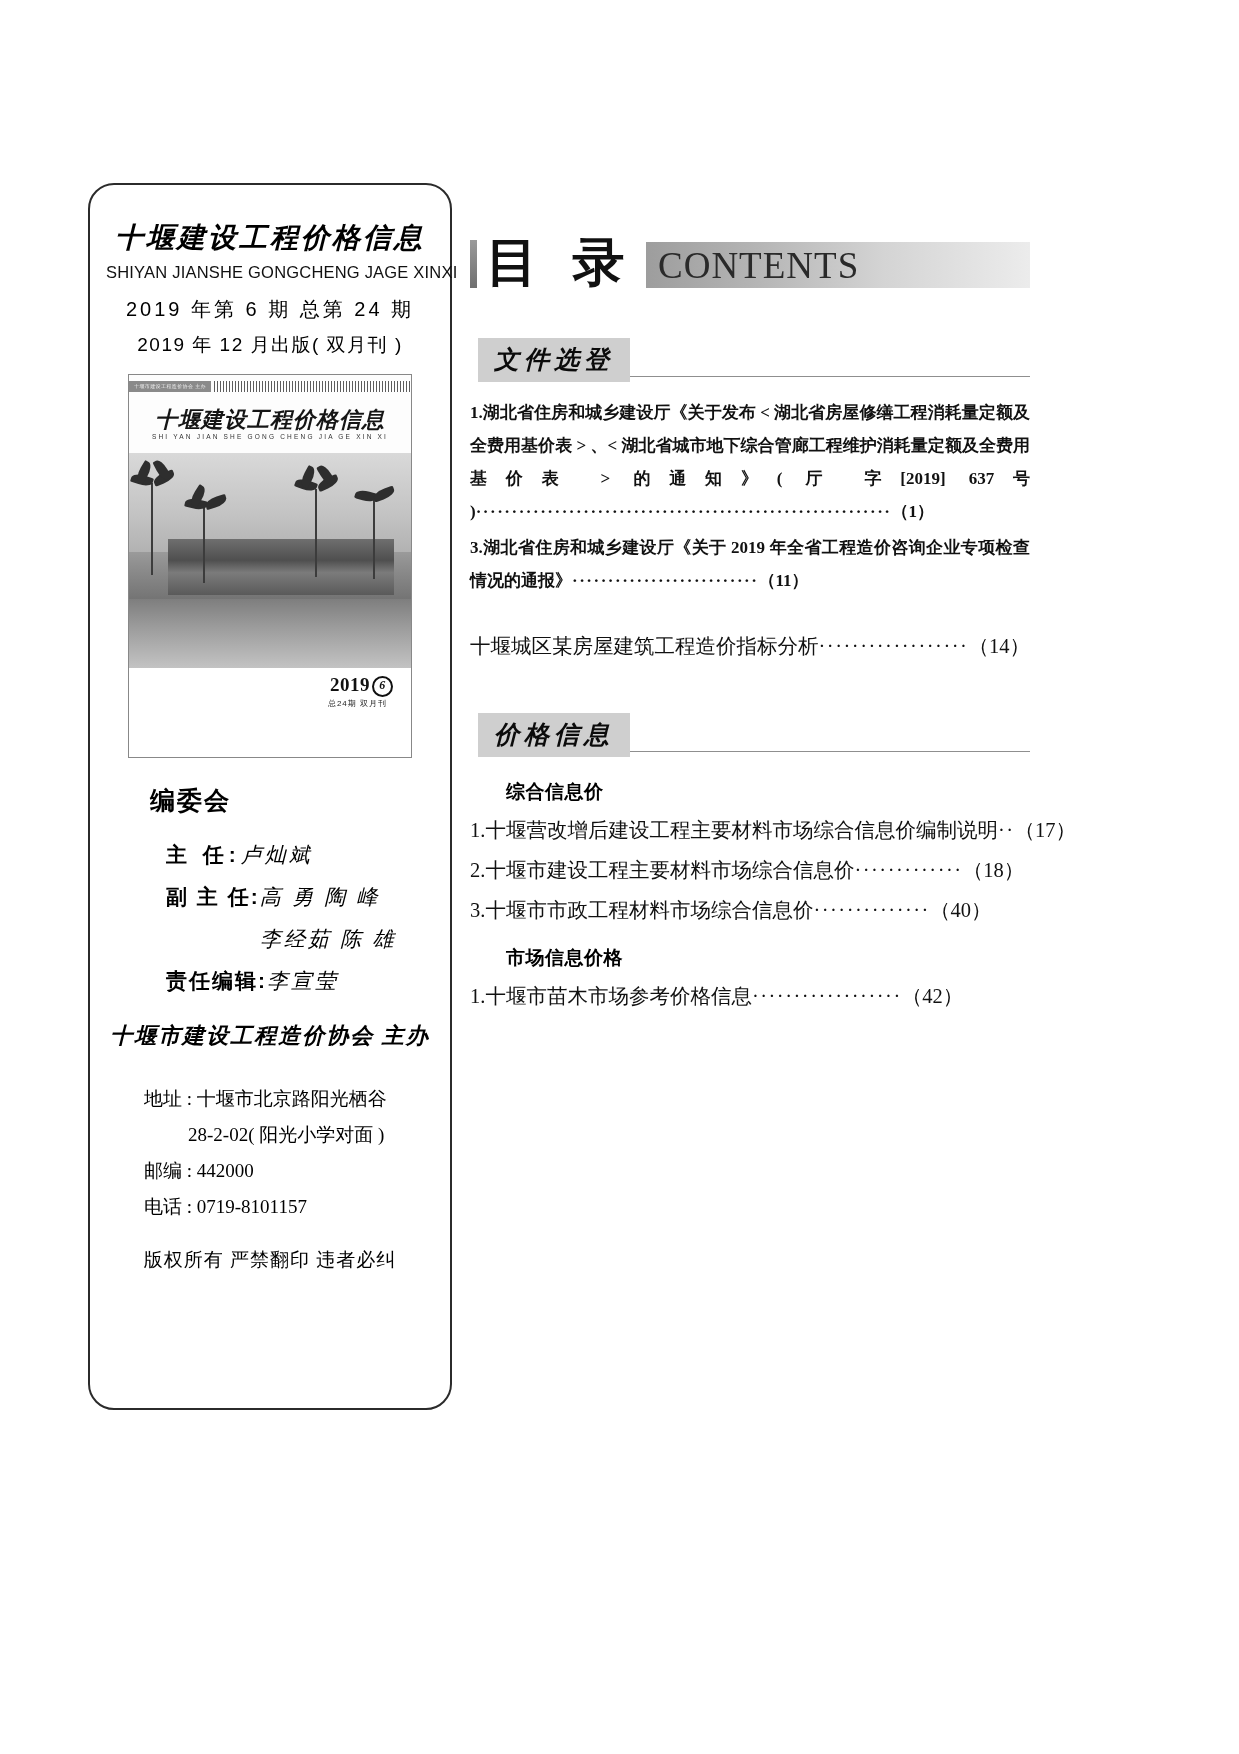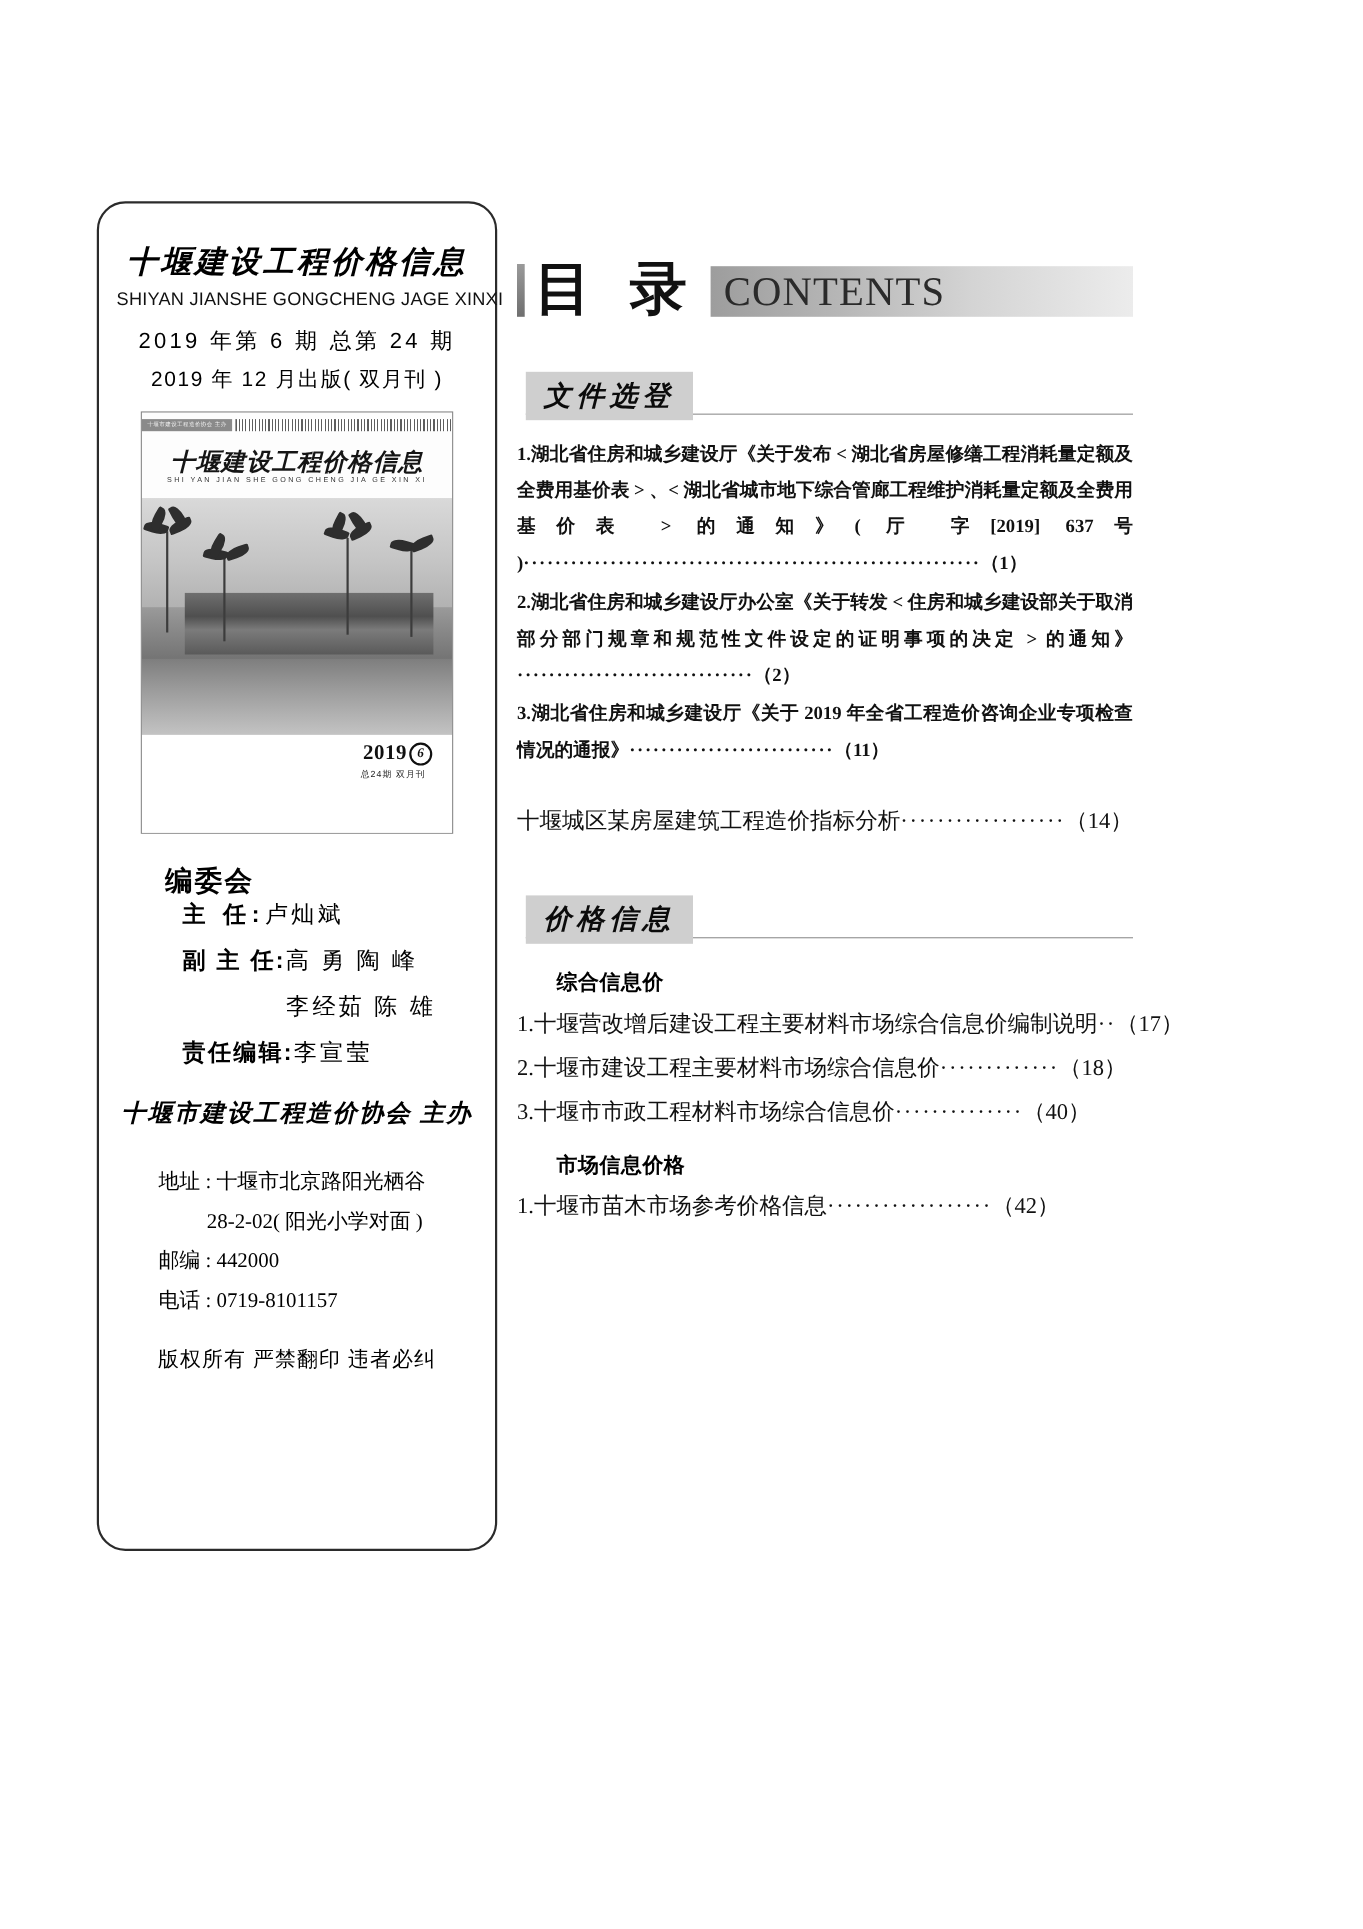--- a/index.html
+++ b/index.html
@@ -207,41 +207,42 @@
     margin-top: 26px;
     text-align: left;
     padding-left: 26px;
   }
   .eb-heading {
     font-family: Liberation Mono, monospace;
     font-weight: 700;
     font-size: 25px;
     letter-spacing: 2px;
     color: #000;
-    margin-bottom: 0;
+    margin-bottom: 24px;
     padding-left: 18px;
   }
   .eb-row {
     font-size: 21px;
     color: #000;
     margin-bottom: 14px;
     white-space: nowrap;
     padding-left: 34px;
   }
   .eb-row.indent {
     padding-left: 128px;
   }
   .eb-label {
     font-family: "Liberation Sans", "DejaVu Sans", sans-serif;
     font-weight: 700;
     letter-spacing: 5px;
   }
   .eb-label.tight { letter-spacing: 2px; }
   .eb-val {
     font-family: "Liberation Serif", "DejaVu Serif", serif;
+    font-style: italic;
     letter-spacing: 3px;
   }
 
   #sponsor-line {
     margin-top: 26px;
     text-align: center;
     font-family: "Liberation Serif", "DejaVu Serif", serif;
     font-weight: 700;
     font-style: italic;
     font-size: 22px;
@@ -482,23 +483,20 @@
 
   <div class="section-head">
     <div class="sh-chip">文件选登</div>
     <div class="sh-rule"></div>
   </div>
 
   <div class="toc-entry">
     <span>1.湖北省住房和城乡建设厅《关于发布 &lt; 湖北省房屋修缮工程消耗量定额及全费用基价表 &gt; 、&lt; 湖北省城市地下综合管廊工程维护消耗量定额及全费用基价表 &gt; 的通知》( 厅 字[2019] 637号 )</span><span class="leader">··························································</span><span class="pagenum">（1）</span>
   </div>
 
-  <div class="toc-entry">
-    <span>2.湖北省住房和城乡建设厅办公室《关于转发 &lt; 住房和城乡建设部关于取消部分部门规章和规范性文件设定的证明事项的决定 &gt; 的通知》</span><span class="leader">······························</span><span class="pagenum">（2）</span>
-  </div>
 
   <div class="toc-entry">
     <span>3.湖北省住房和城乡建设厅《关于 2019 年全省工程造价咨询企业专项检查情况的通报》</span><span class="leader">··························</span><span class="pagenum">（11）</span>
   </div>
 
 
   <div class="toc-line" style="margin-top:30px;">
     <span>十堰城区某房屋建筑工程造价指标分析</span><span class="leader">··················</span><span class="pagenum">（14）</span>
   </div>
 

